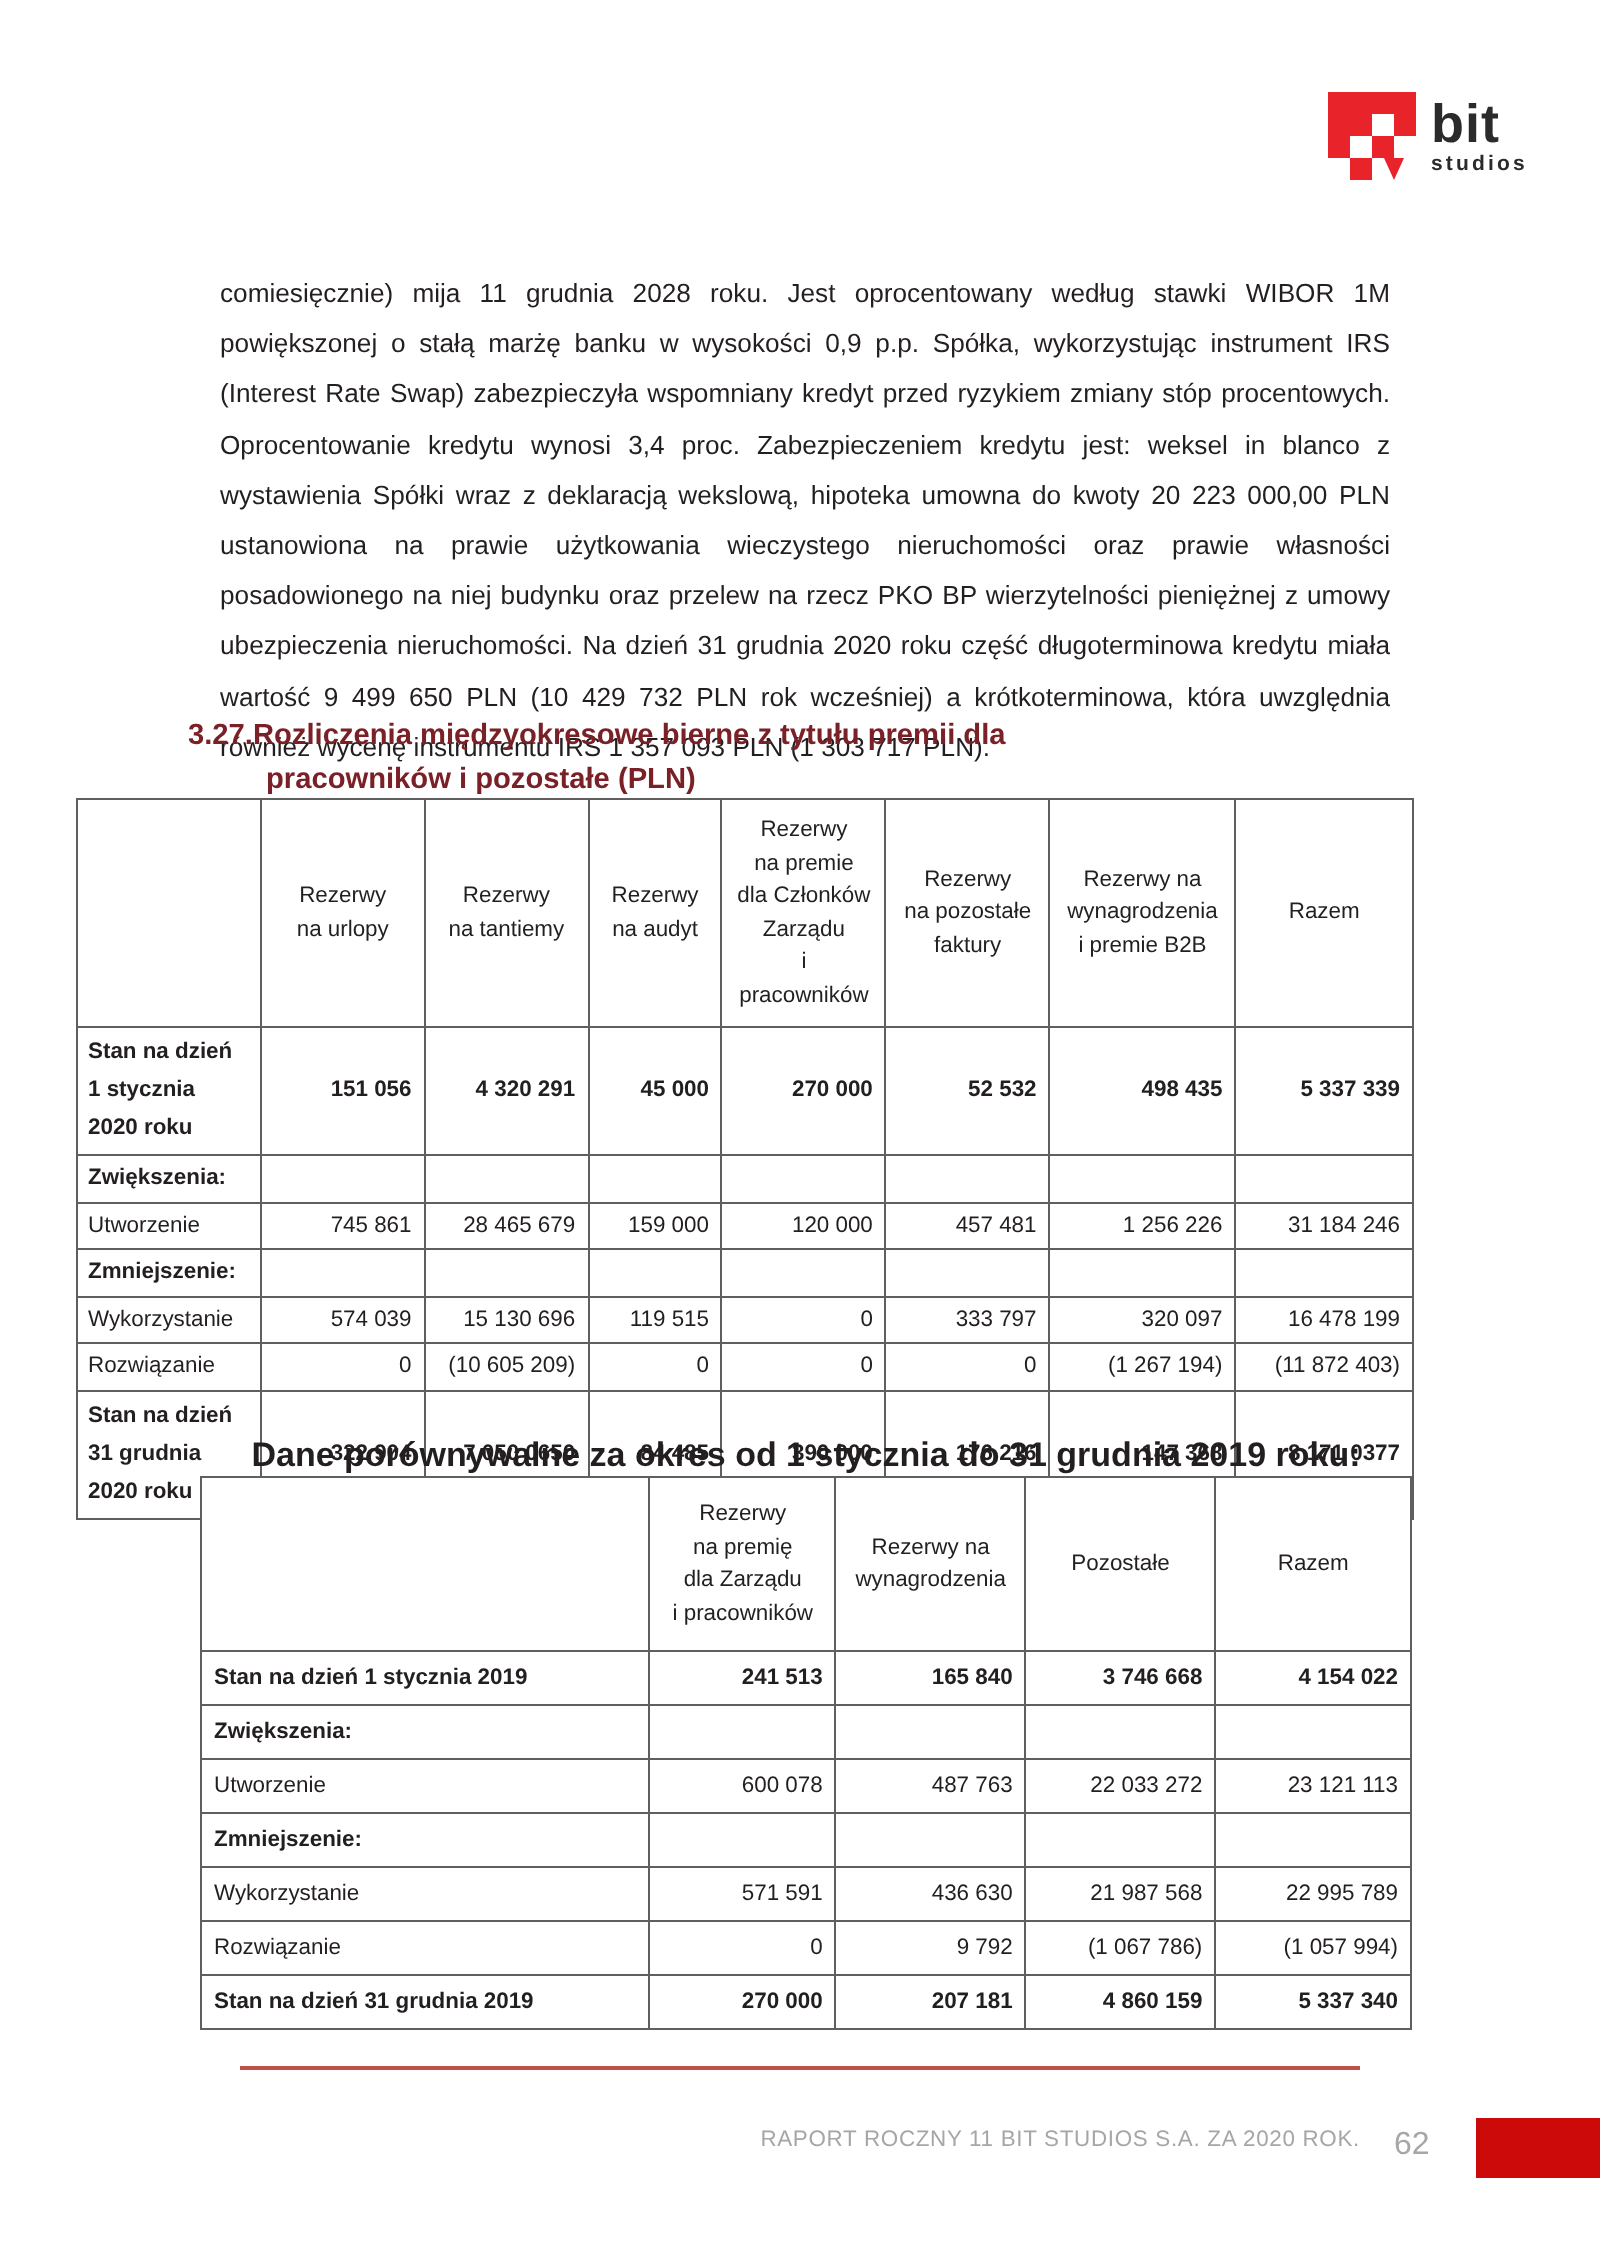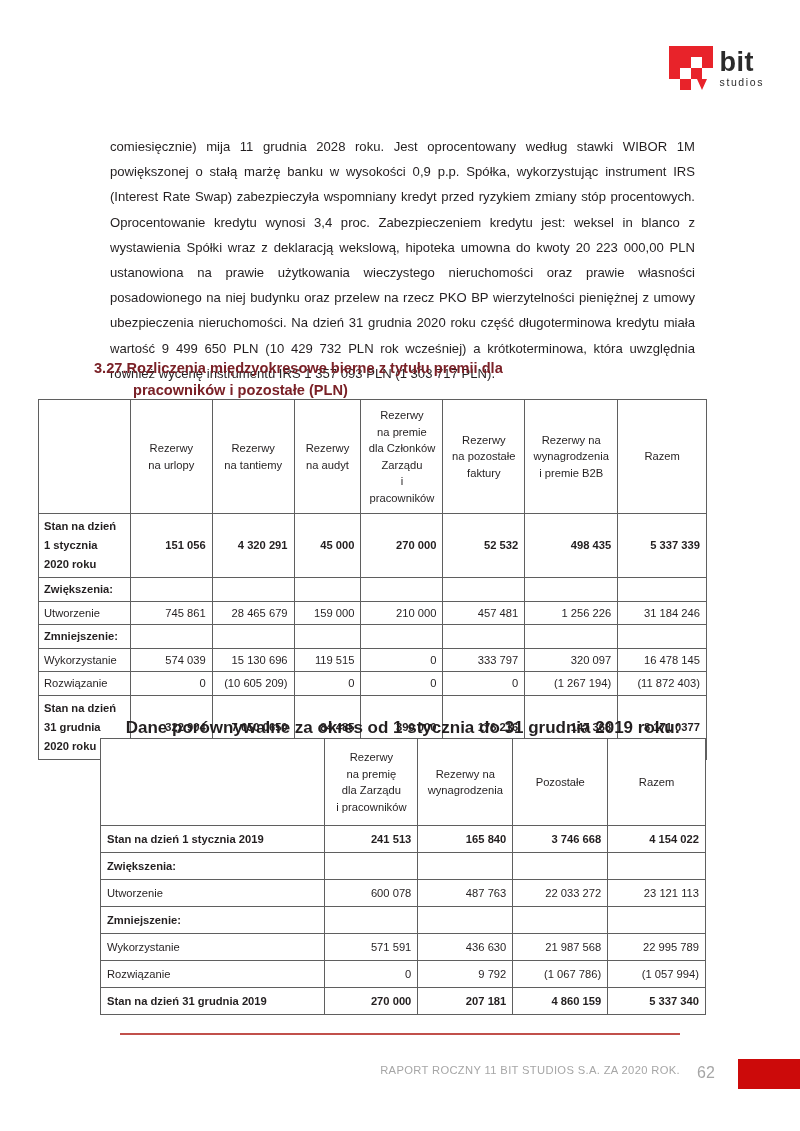--- a/index.html
+++ b/index.html
@@ -37,21 +37,21 @@
     line-height: 1;
   }
   .logo-bit {
     font-size: 27px;
     font-weight: bold;
     letter-spacing: 0.5px;
     color: #2b2b2b;
   }
   .logo-studios {
     font-size: 10.5px;
-    font-weight: normal;
+    font-weight: bold;
     letter-spacing: 1.6px;
     color: #2b2b2b;
     margin-top: 1px;
   }
 
   
   .content {
     position: absolute;
     left: 94px;
     top: 118px;
@@ -266,21 +266,21 @@
         <td></td>
         <td></td>
         <td></td>
         <td></td>
       </tr>
       <tr>
         <td class="lbl">Utworzenie</td>
         <td>745 861</td>
         <td>28 465 679</td>
         <td>159 000</td>
-        <td>210 000</td>
+        <td>120 000</td>
         <td>457 481</td>
         <td>1 256 226</td>
         <td>31 184 246</td>
       </tr>
       <tr class="rowhead">
         <td class="lbl">Zmniejszenie:</td>
         <td></td>
         <td></td>
         <td></td>
         <td></td>
@@ -289,21 +289,21 @@
         <td></td>
       </tr>
       <tr>
         <td class="lbl">Wykorzystanie</td>
         <td>574 039</td>
         <td>15 130 696</td>
         <td>119 515</td>
         <td>0</td>
         <td>333 797</td>
         <td>320 097</td>
-        <td>16 478 145</td>
+        <td>16 478 199</td>
       </tr>
       <tr>
         <td class="lbl">Rozwiązanie</td>
         <td>0</td>
         <td>(10 605 209)</td>
         <td>0</td>
         <td>0</td>
         <td>0</td>
         <td>(1 267 194)</td>
         <td>(11 872 403)</td>

